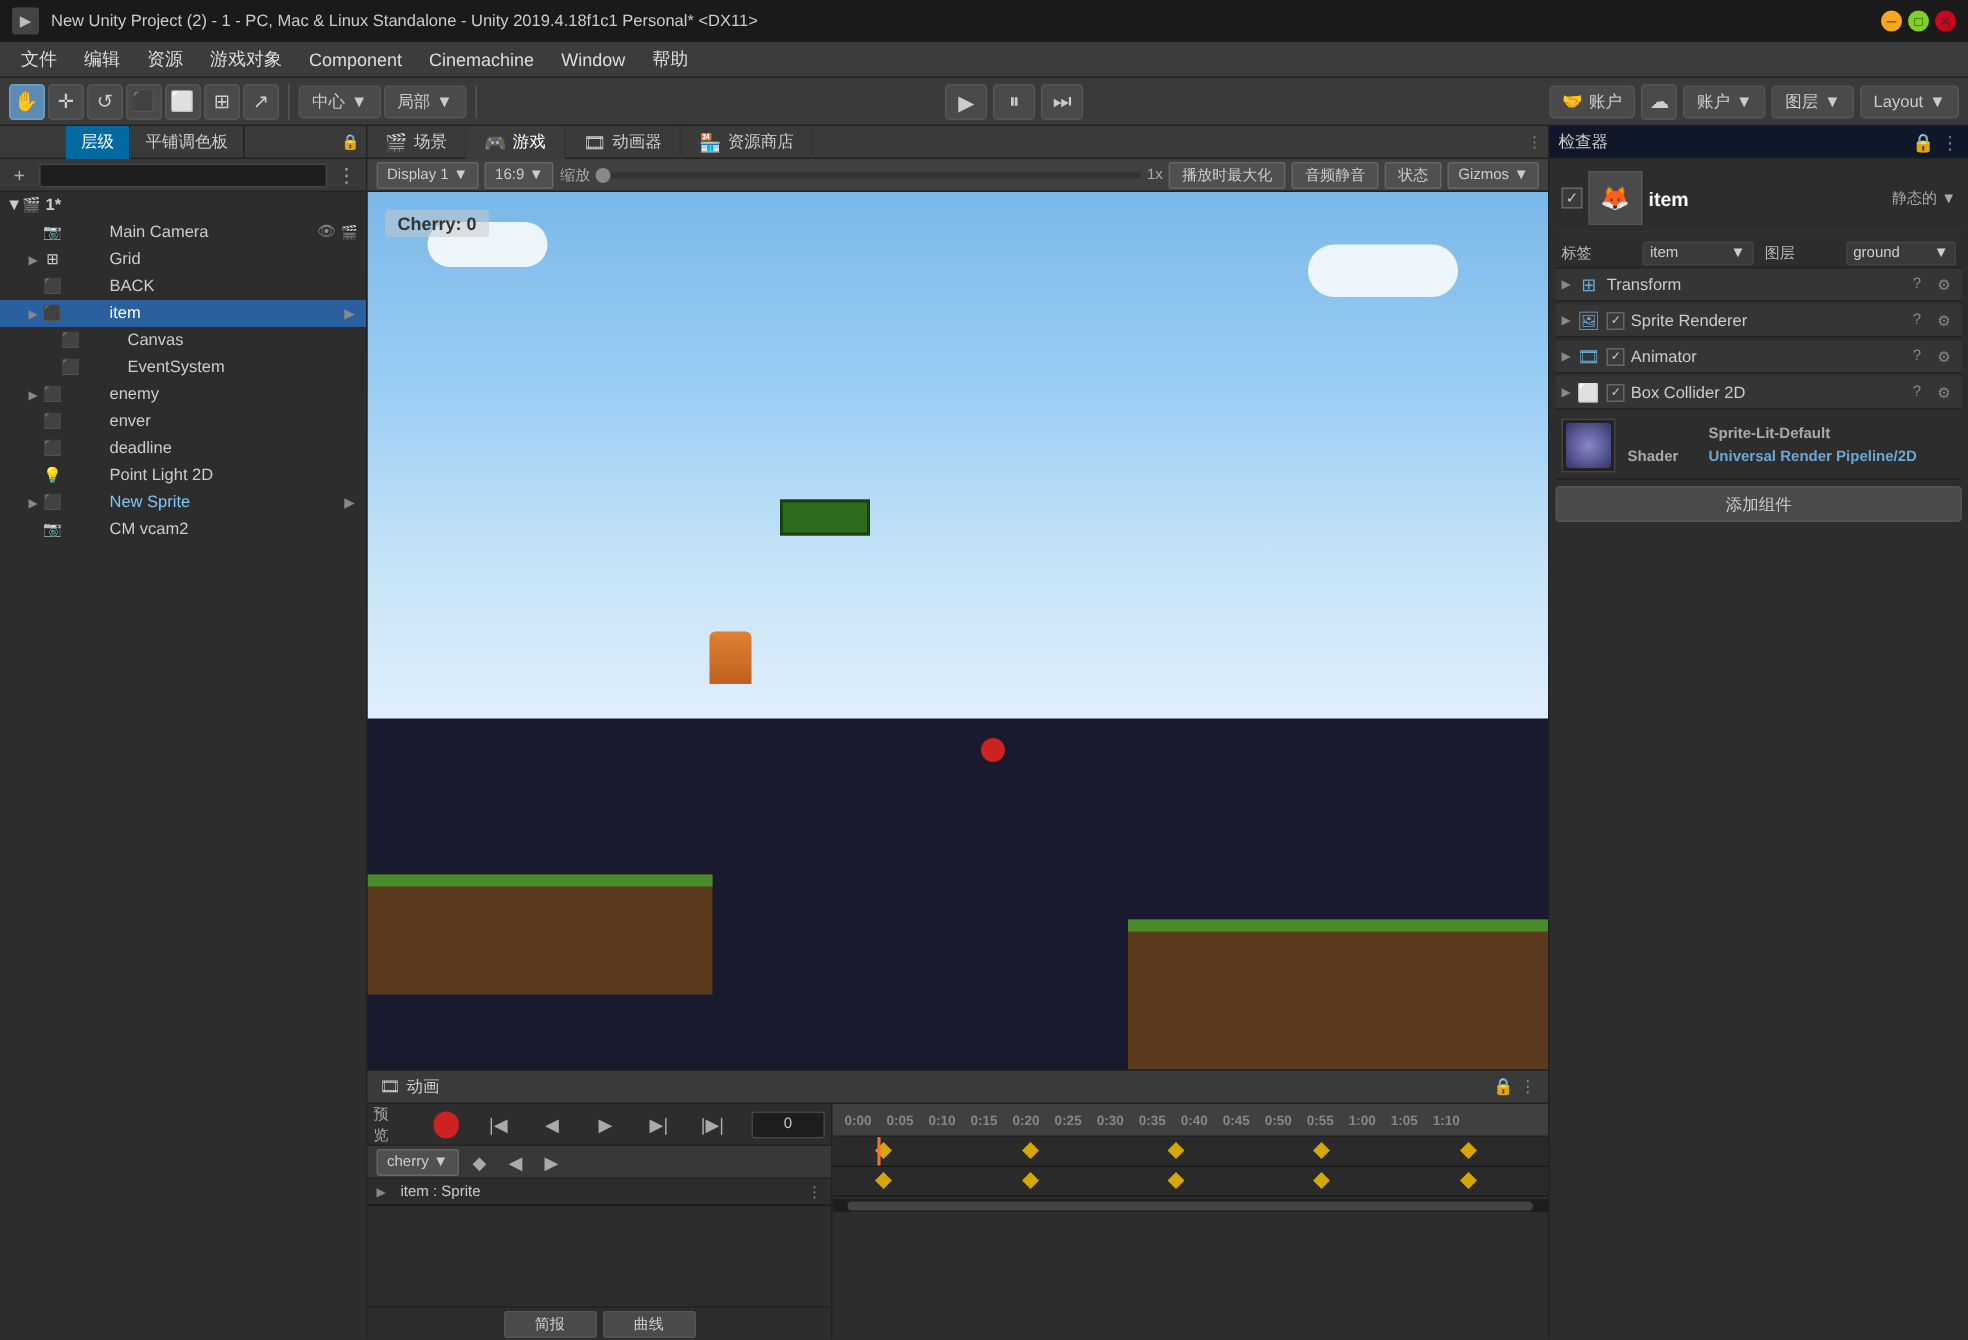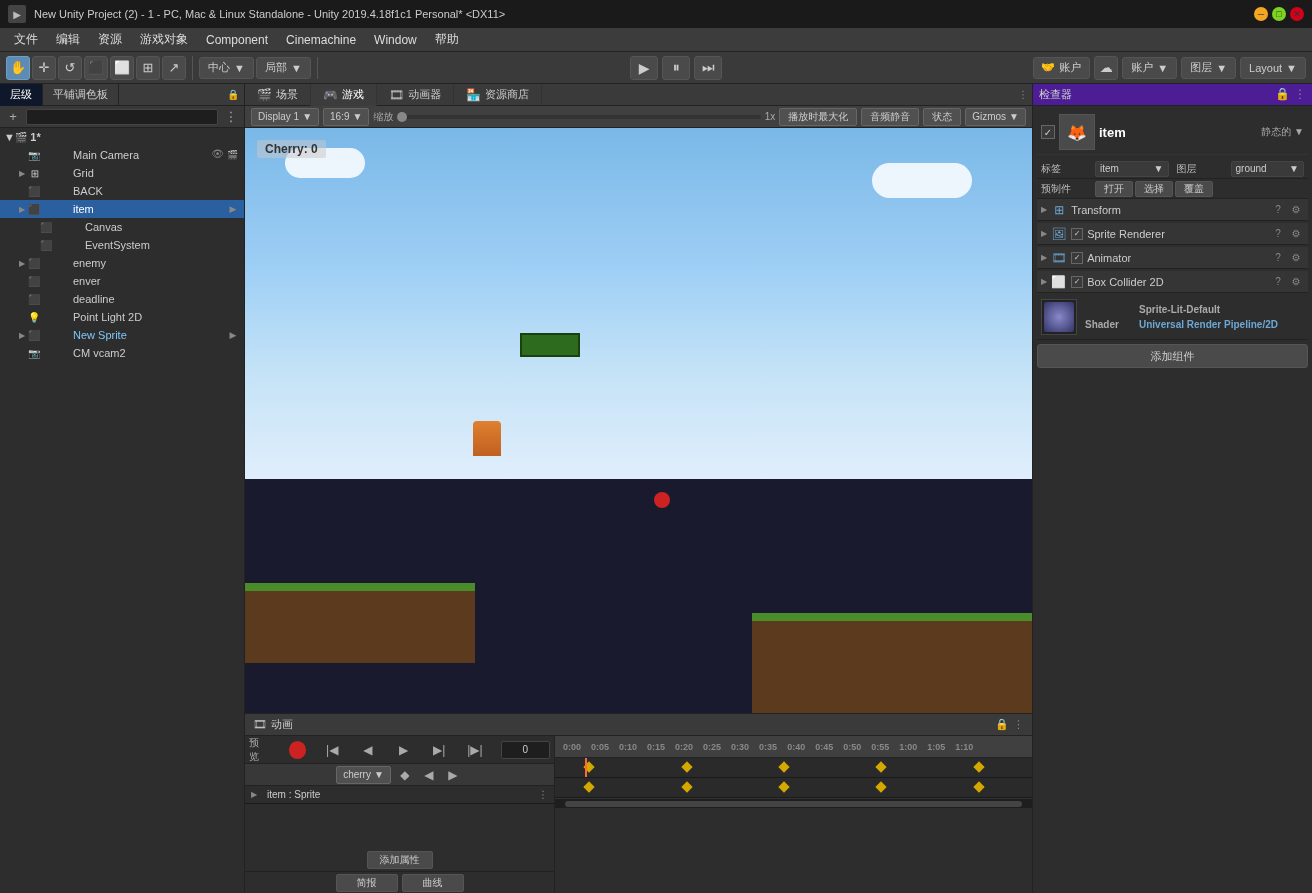--- a/index.html
+++ b/index.html
@@ -163,22 +163,23 @@
       padding: 0 10px;
       display: flex;
       align-items: center;
       font-size: 11px;
       color: #ccc;
       cursor: pointer;
       border-right: 1px solid #222;
       gap: 4px;
     }
     .panel-tab.active {
-      background: #0f172a;
+      background: #0369a1;
       color: #fff;
+      margin-left: 44px;
     }
     .panel-lock-icon { margin-left: auto; padding-right: 4px; cursor: pointer; color: #888; font-size: 10px; }
 
     
     .hierarchy-toolbar {
       height: 22px;
       background: #383838;
       display: flex;
       align-items: center;
       padding: 0 4px;
@@ -505,21 +506,20 @@
       cursor: pointer;
     }
     .anim-clip-select {
       height: 22px;
       background: #383838;
       display: flex;
       align-items: center;
       padding: 0 6px;
       gap: 4px;
       border-bottom: 1px solid #222;
-      justify-content: center;
     }
     .clip-dropdown {
       height: 18px;
       background: #505050;
       border: 1px solid #666;
       border-radius: 2px;
       padding: 0 6px;
       color: #ccc;
       font-size: 10px;
       display: flex;
@@ -624,27 +624,26 @@
     .right-panel {
       width: 280px;
       background: #2d2d2d;
       border-left: 1px solid #222;
       display: flex;
       flex-direction: column;
       flex-shrink: 0;
     }
     .inspector-header {
       height: 22px;
-      background: #4c1d95;
+      background: #0f172a;
       display: flex;
       align-items: center;
       padding: 0 6px;
       gap: 4px;
       border-bottom: 1px solid #222;
-      font-family: Liberation Serif, serif;
     }
     .inspector-title { font-size: 11px; color: #ccc; flex: 1; }
     .inspector-content {
       flex: 1;
       overflow-y: auto;
       padding: 4px;
     }
     .insp-object-header {
       display: flex;
       align-items: center;
@@ -1078,25 +1077,20 @@
             </div>
             <div class="key-btn">◆</div>
             <div class="key-btn">◀</div>
             <div class="key-btn">▶</div>
           </div>
           <div class="anim-tracks">
             <div class="track-row">
               <span class="track-expand">▶</span>
               <span class="track-label">item : Sprite</span>
               <span style="font-size:10px;color:#888;cursor:pointer">⋮</span>
-            </div>
-          </div>
-          <div class="anim-add-prop">
-            <div class="add-prop-btn">
-              <span>添加属性</span>
             </div>
           </div>
           <div class="anim-buttons-row">
             <div class="anim-mode-btn">
               <span>简报</span>
             </div>
             <div class="anim-mode-btn">
               <span>曲线</span>
             </div>
           </div>
@@ -1176,34 +1170,20 @@
           <span>item</span>
           <span>▼</span>
         </div>
         <span class="insp-label" style="margin-left:4px;">图层</span>
         <div class="insp-dropdown">
           <span>ground</span>
           <span>▼</span>
         </div>
       </div>
 
-      <div class="insp-row">
-        <span class="insp-label">预制件</span>
-        <div class="insp-buttons">
-          <div class="insp-action-btn">
-            <span>打开</span>
-          </div>
-          <div class="insp-action-btn">
-            <span>选择</span>
-          </div>
-          <div class="insp-action-btn">
-            <span>覆盖</span>
-          </div>
-        </div>
-      </div>
 
       <div class="component-section">
         <div class="component-header">
           <span class="comp-expand">▶</span>
           <span class="comp-icon">⊞</span>
           <span class="comp-name">Transform</span>
           <div class="comp-actions">
             <span class="comp-action-btn">?</span>
             <span class="comp-action-btn">⚙</span>
           </div>

